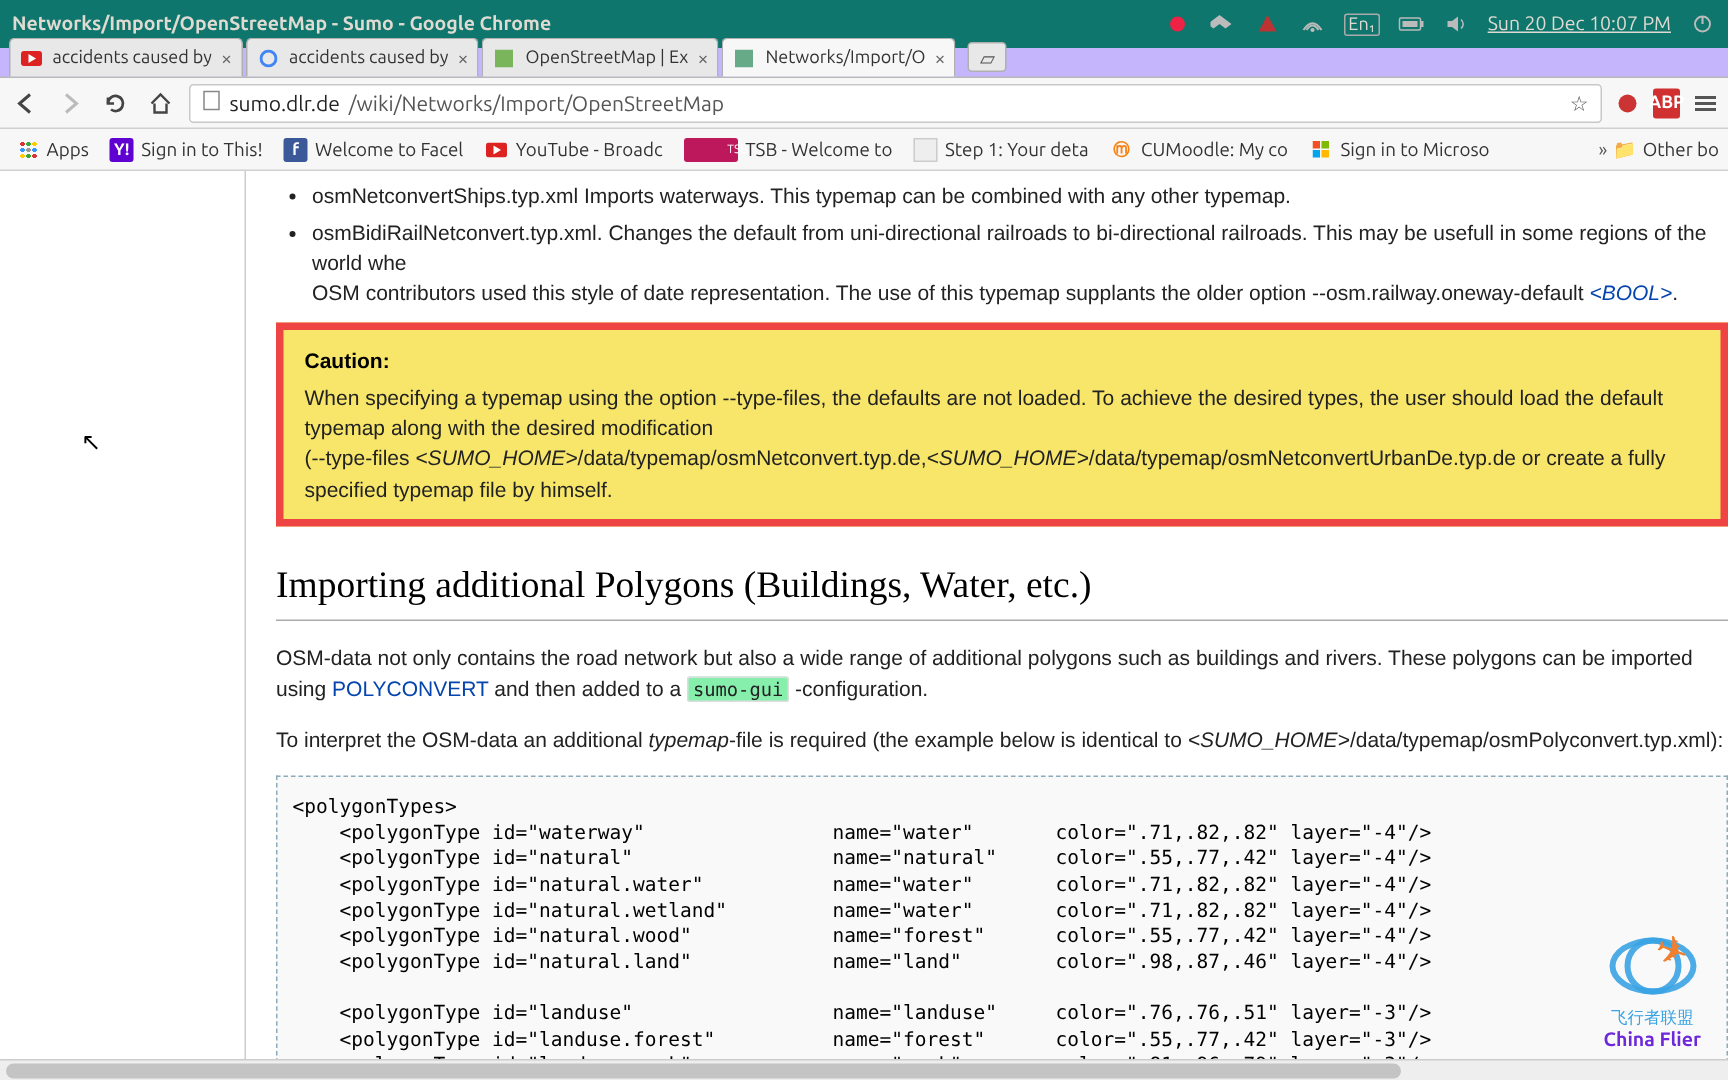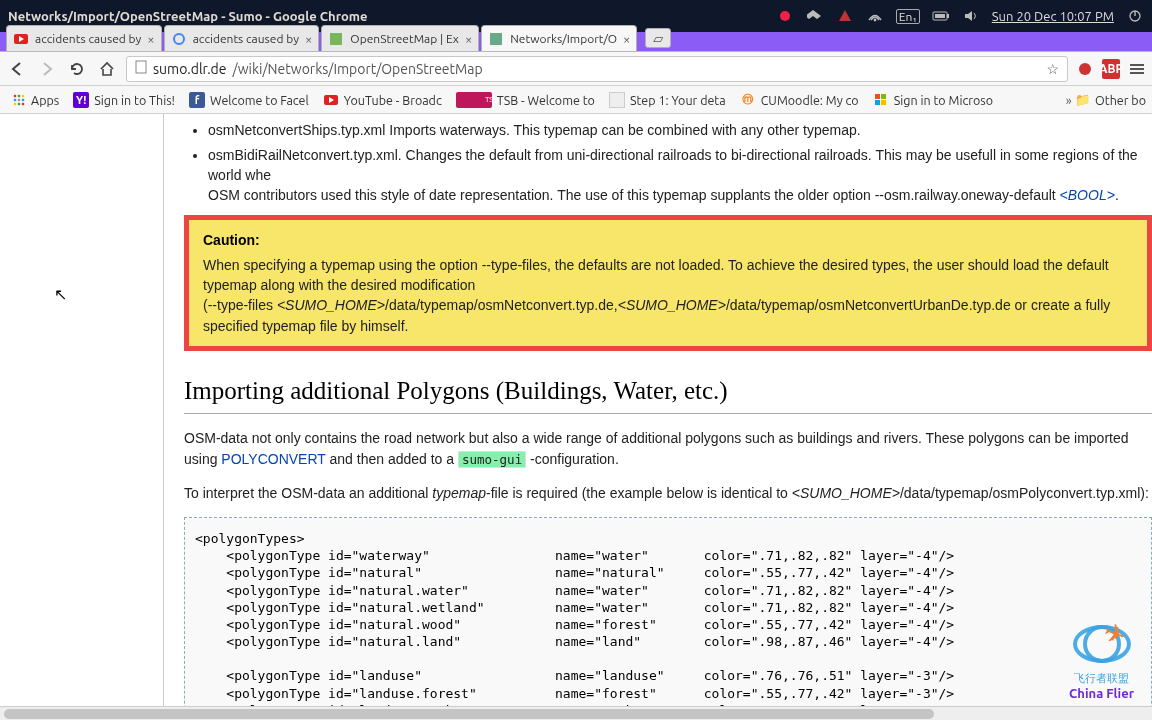--- a/index.html
+++ b/index.html
@@ -9,40 +9,40 @@
     font-size: 13px;
     background: #f2f1f0;
     overflow: hidden;
     width: 1152px;
     height: 720px;
     position: relative;
   }
   
   .menubar {
     height: 16px;
-    background: #0f172a;
+    background: #0f766e;
     color: #dfdbd2;
     display: flex;
     align-items: center;
     padding: 16px 8px;
     font-size: 13px;
   }
   .menubar .title { font-weight: bold; }
   .menubar .spacer { flex: 1; }
   .tray { display: flex; align-items: center; gap: 12px; }
   .tray span { font-size: 12px; }
   .tray .ind { display:inline-flex; align-items:center; justify-content:center; width:18px; height:16px; }
   .tray .date { font-size: 13px; text-decoration: underline; }
   .tray svg { display:block; }
   .lang-box { border:1px solid #aaa; border-radius:2px; padding:0 2px; font-size:10px; color:#dfdbd2; }
 
   
   .tabstrip {
     height: 20px;
-    background: #8b5cf6;
+    background: #c4b5fd;
     display: flex;
     align-items: flex-end;
     padding-left: 6px;
     border-bottom: 1px solid #b8b8b8;
   }
   .tab {
     display: flex;
     align-items: center;
     height: 26px;
     background: #e8e8e8;

